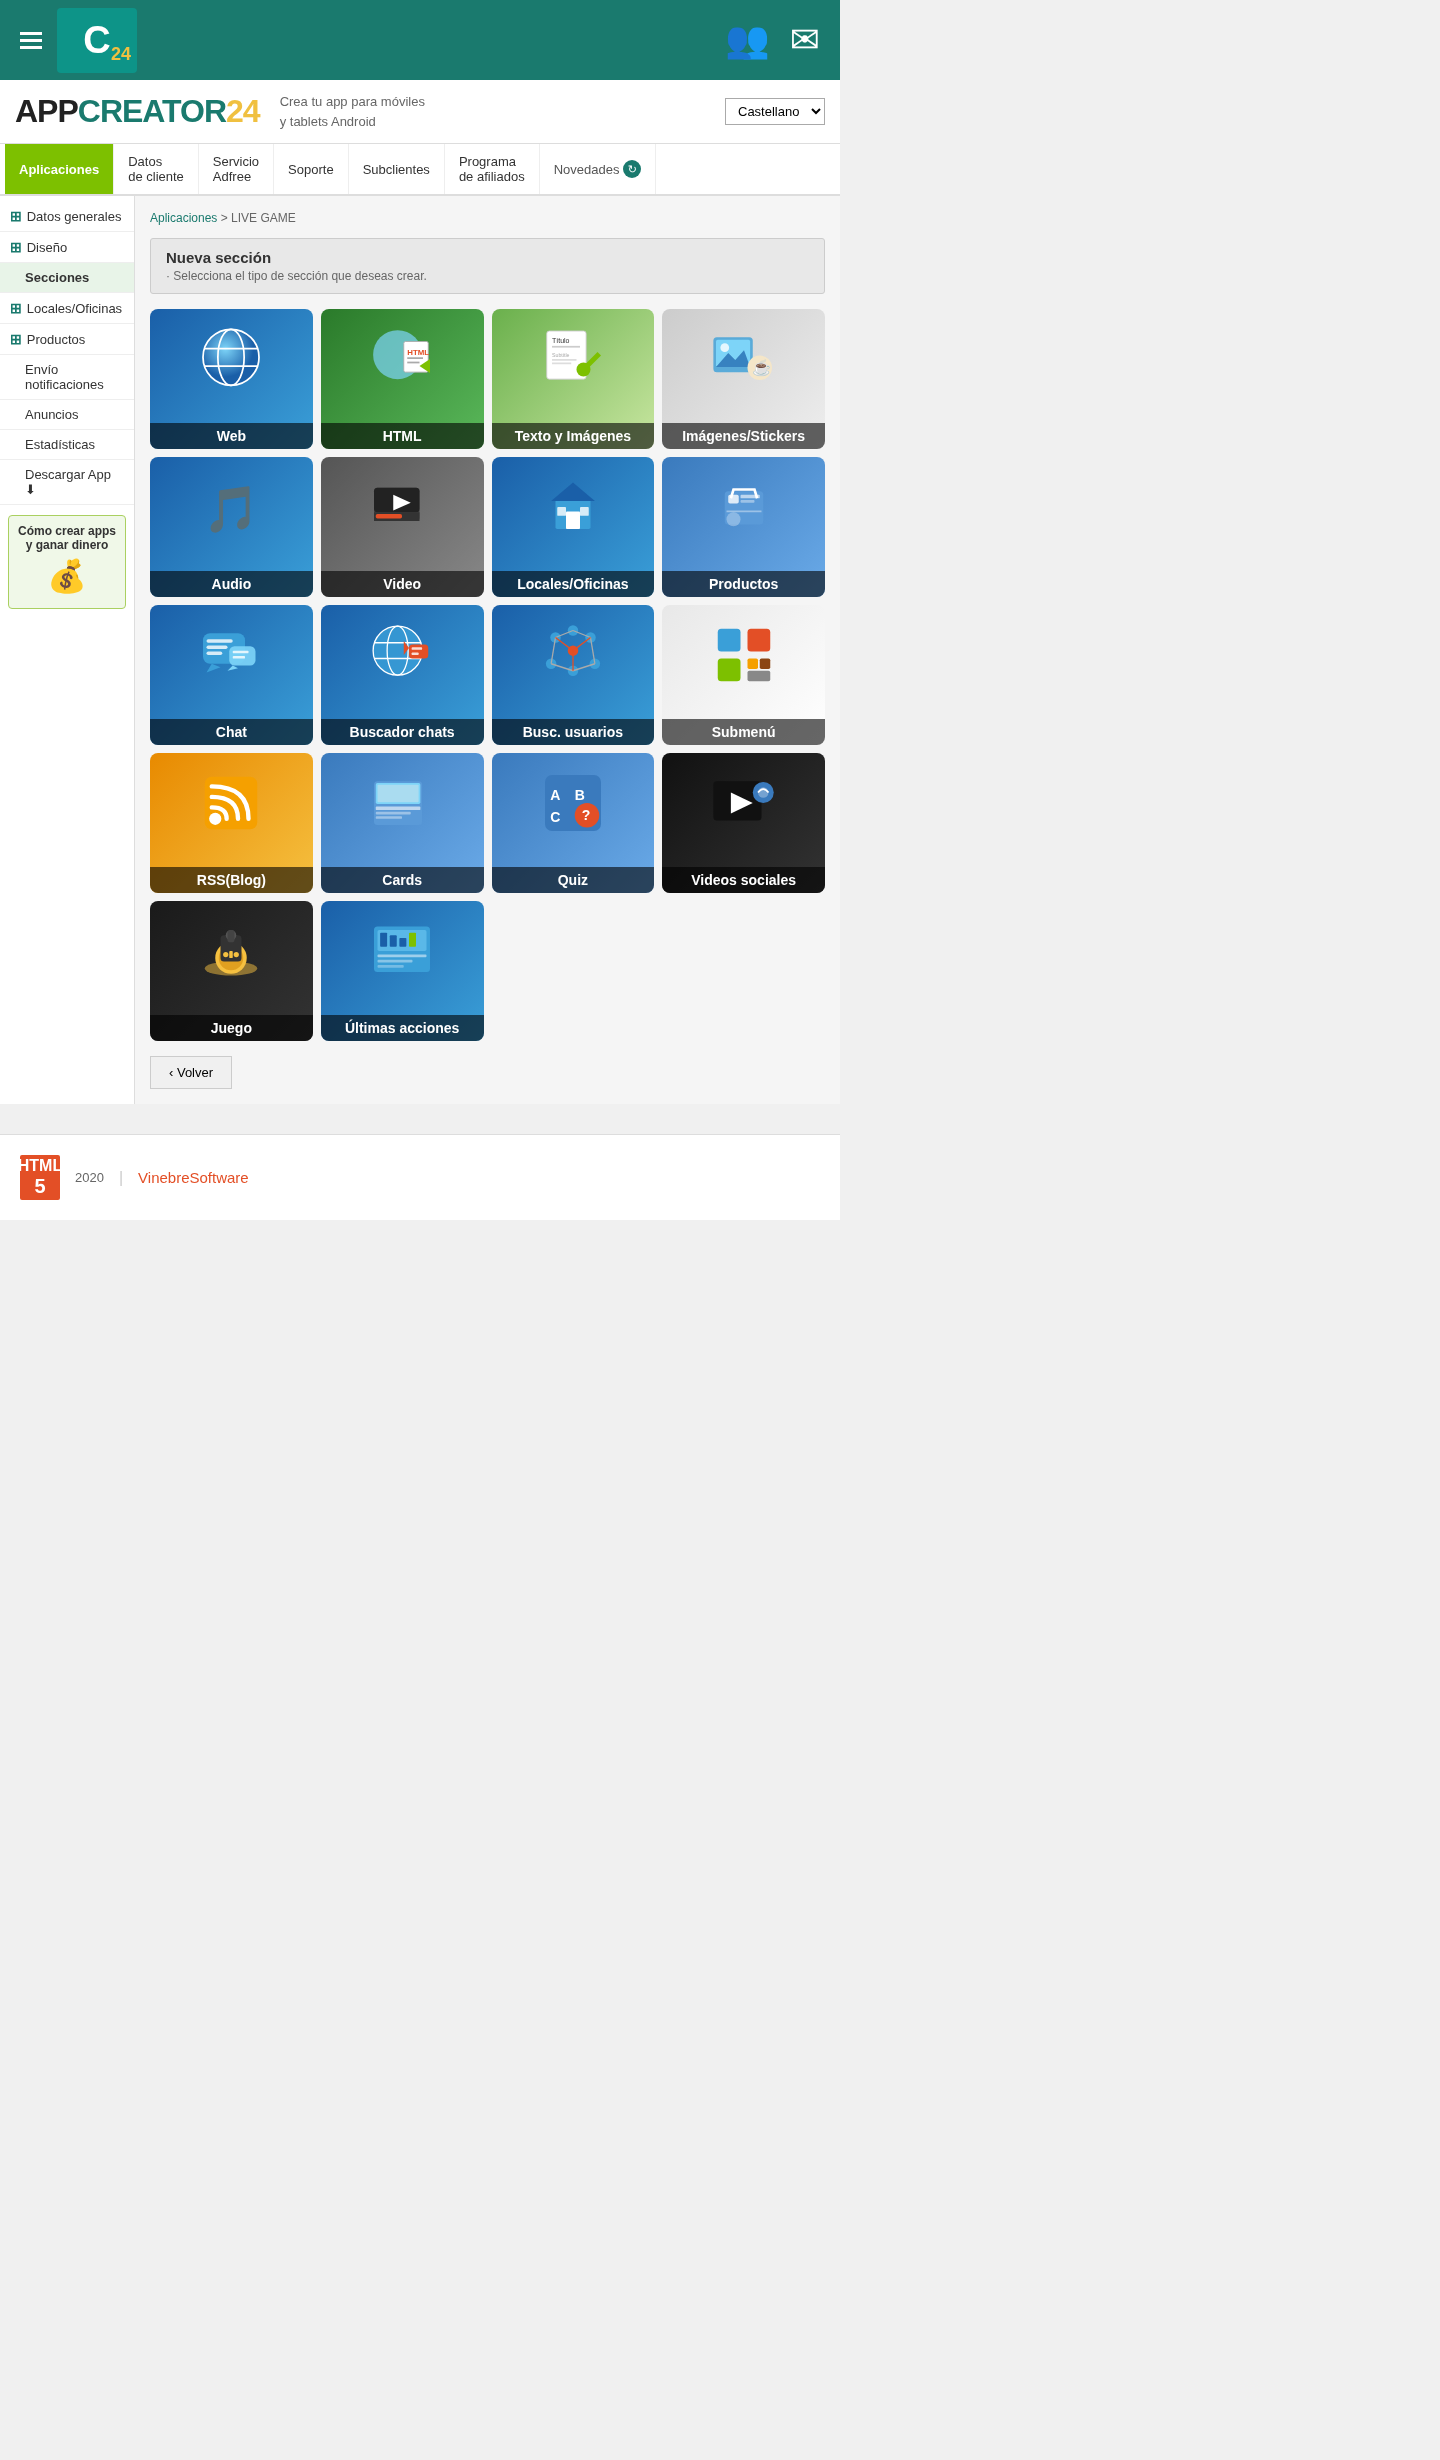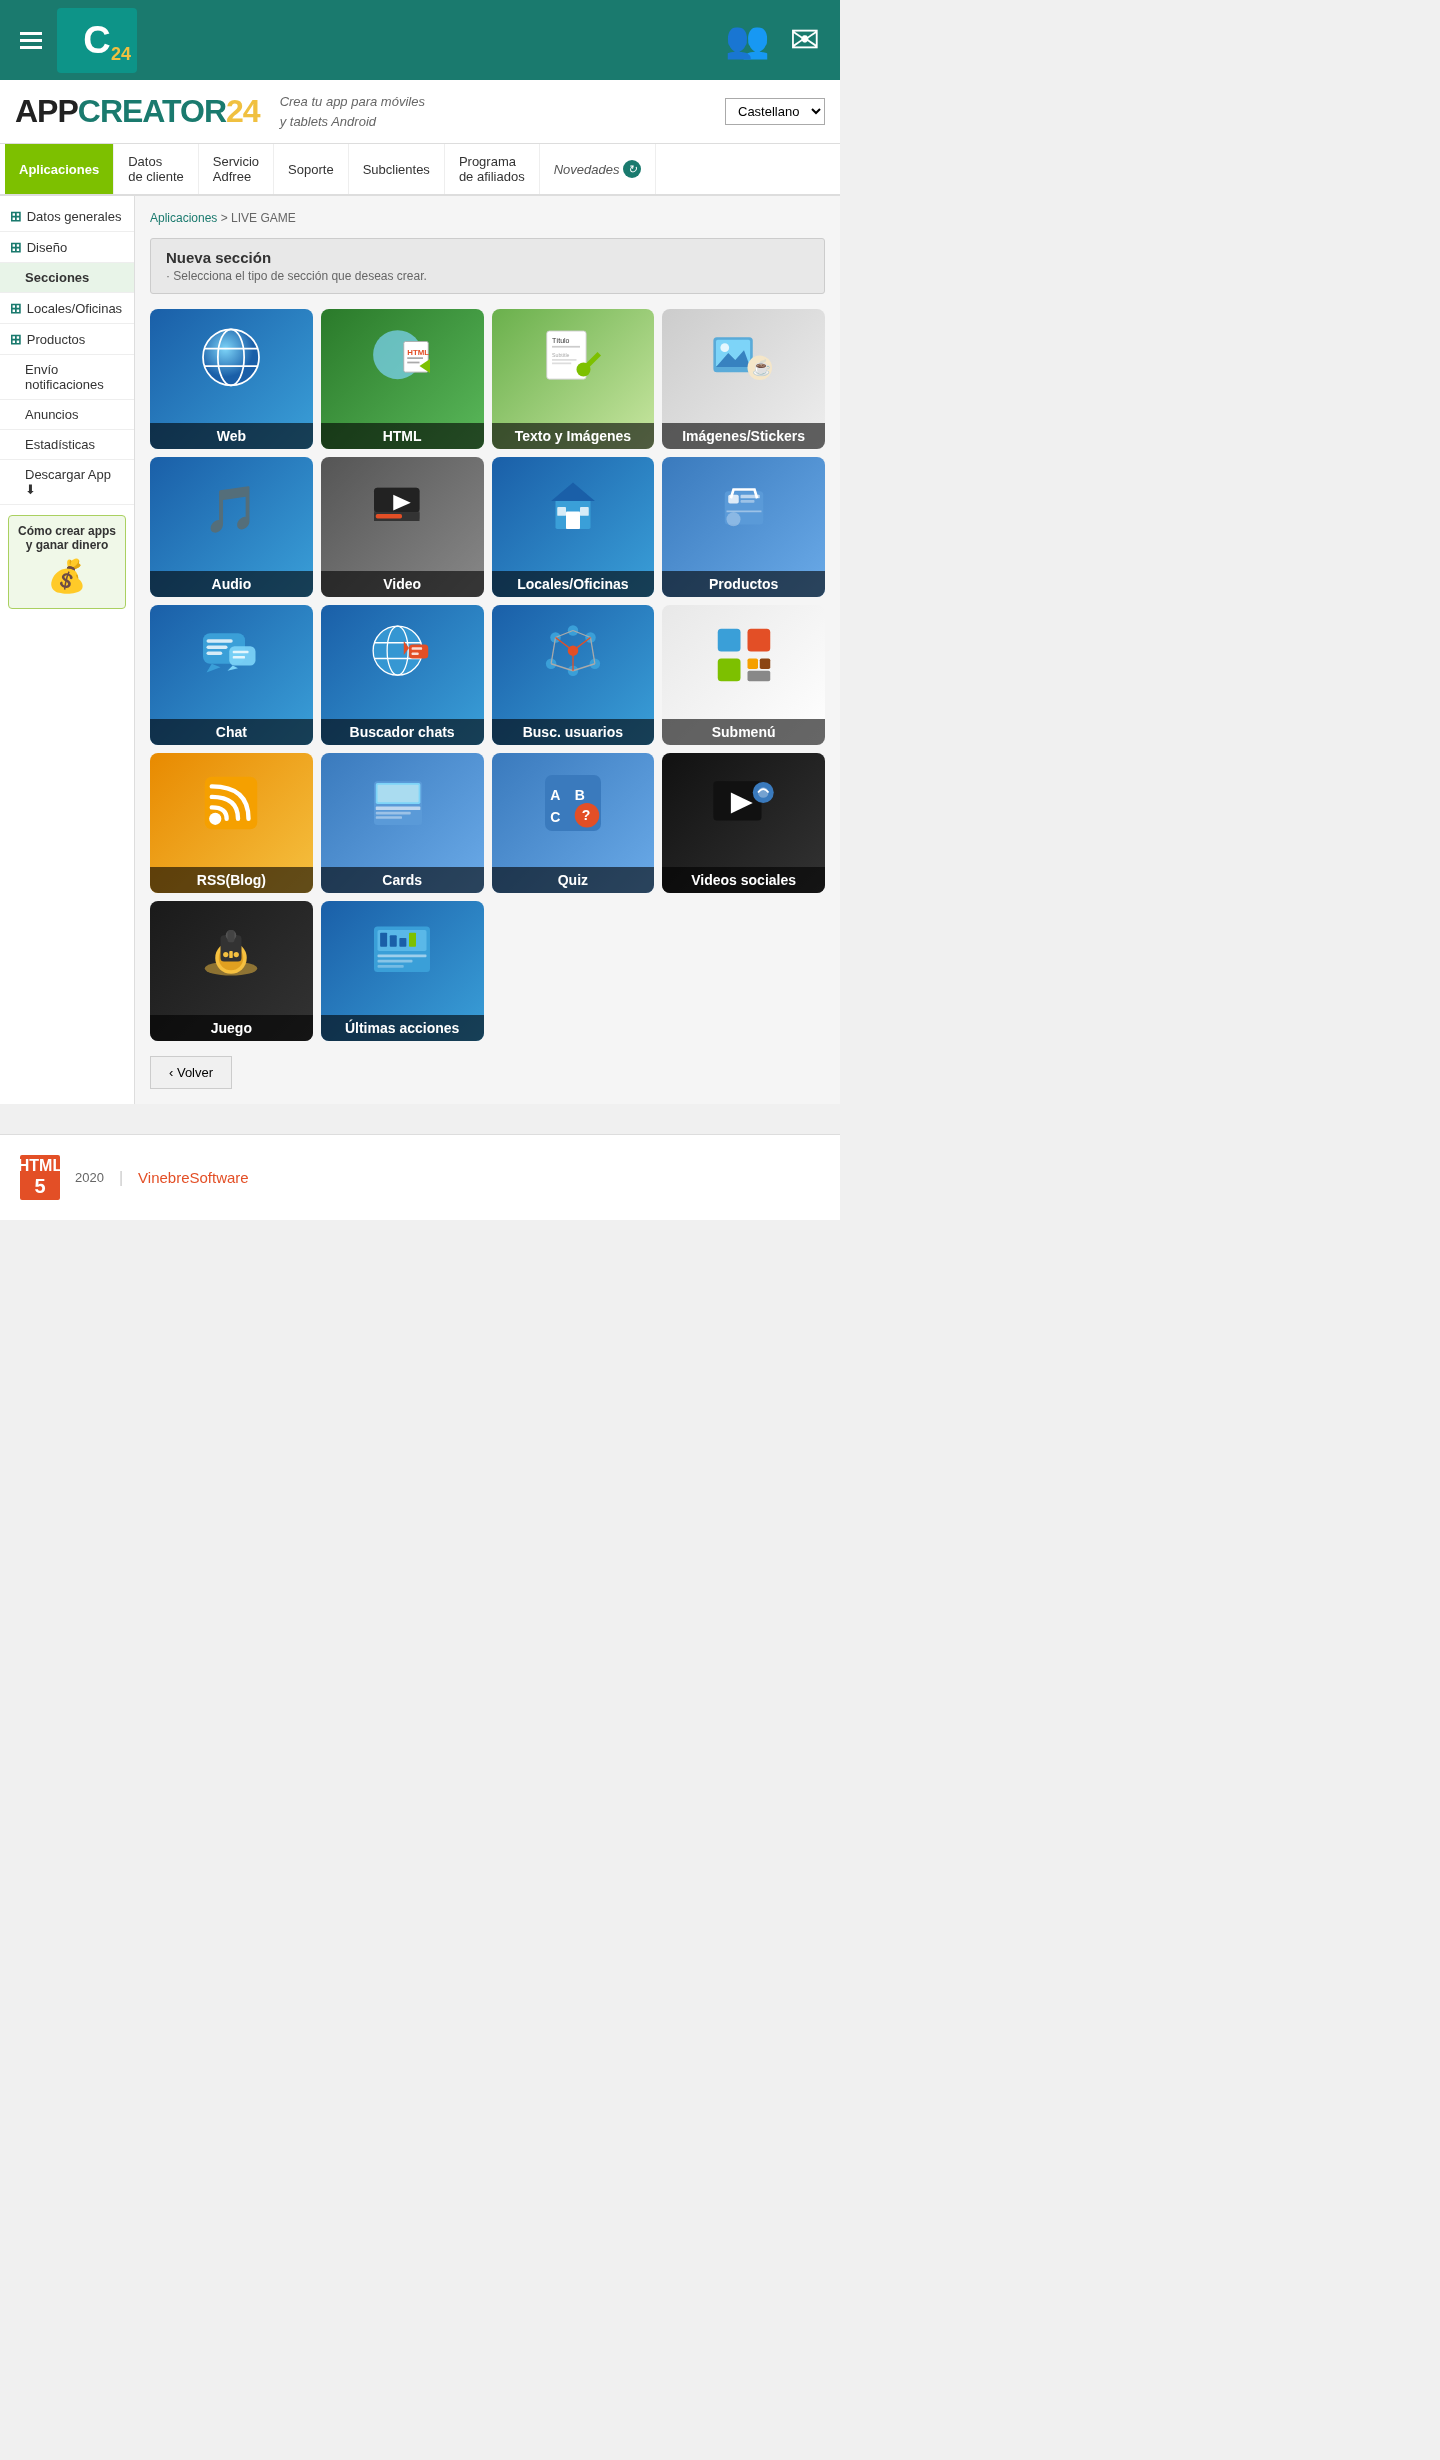--- a/index.html
+++ b/index.html
@@ -45,21 +45,20 @@
       letter-spacing: -1px;
     }
     .brand-app { color: #222; }
     .brand-creator { color: #1a7a6e; }
     .brand-24 { color: #f0c040; }
     .brand-tagline {
       margin-left: 20px;
       font-size: 13px;
       color: #666;
       line-height: 1.5;
-      font-style: italic;
     }
     .lang-select {
       margin-left: auto;
       border: 1px solid #aaa;
       padding: 4px 8px;
       font-size: 13px;
       background: white;
       cursor: pointer;
     }
 
@@ -77,21 +76,21 @@
       cursor: pointer;
       color: #333;
       display: flex; align-items: center;
       border-right: 1px solid #eee;
     }
     .nav-item.active {
       background: #7dc000;
       color: white;
       font-weight: bold;
     }
-    .nav-novedades { color: #555; font-style: italic; display: flex; align-items: center; gap: 4px; }
+    .nav-novedades { color: #555; display: flex; align-items: center; gap: 4px; }
     .refresh-icon {
       width: 18px; height: 18px;
       background: #1a7a6e;
       border-radius: 50%;
       display: inline-flex; align-items: center; justify-content: center;
       color: white; font-size: 11px;
     }
 
     
     .content-area { display: flex; background: #f5f5f5; min-height: 700px; }

